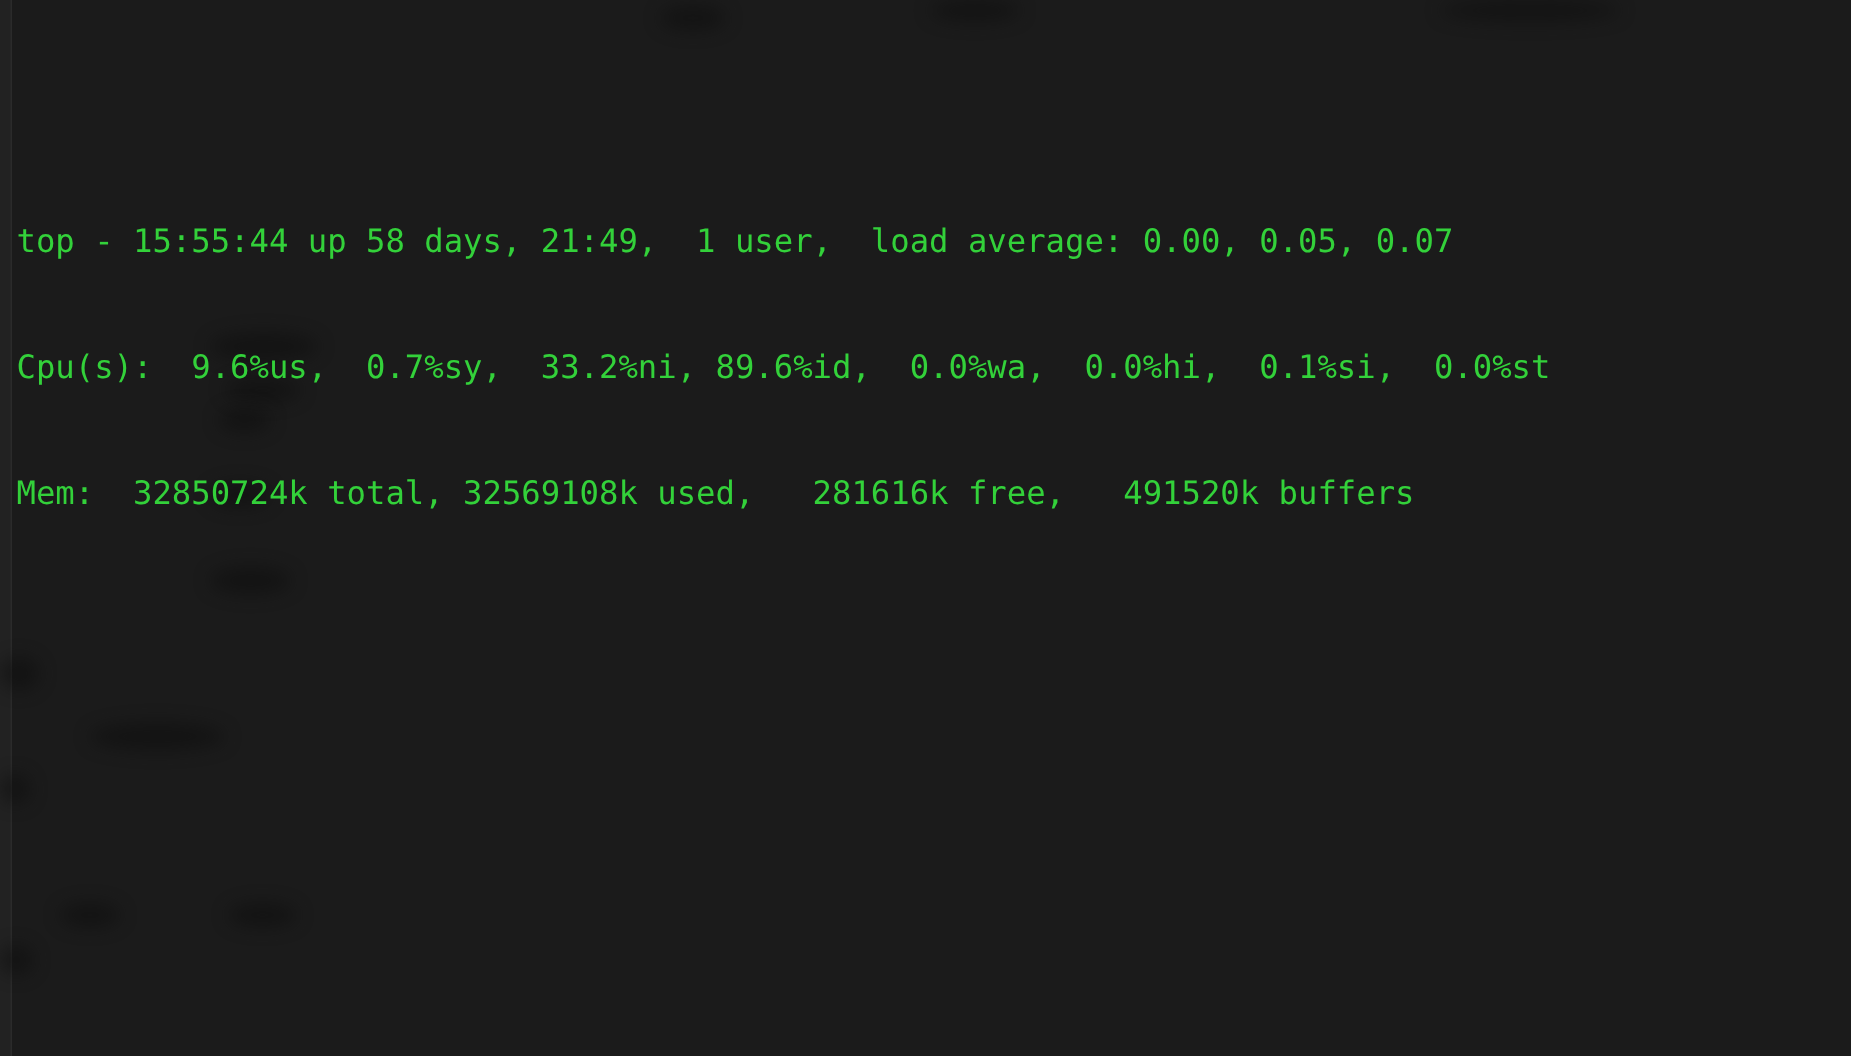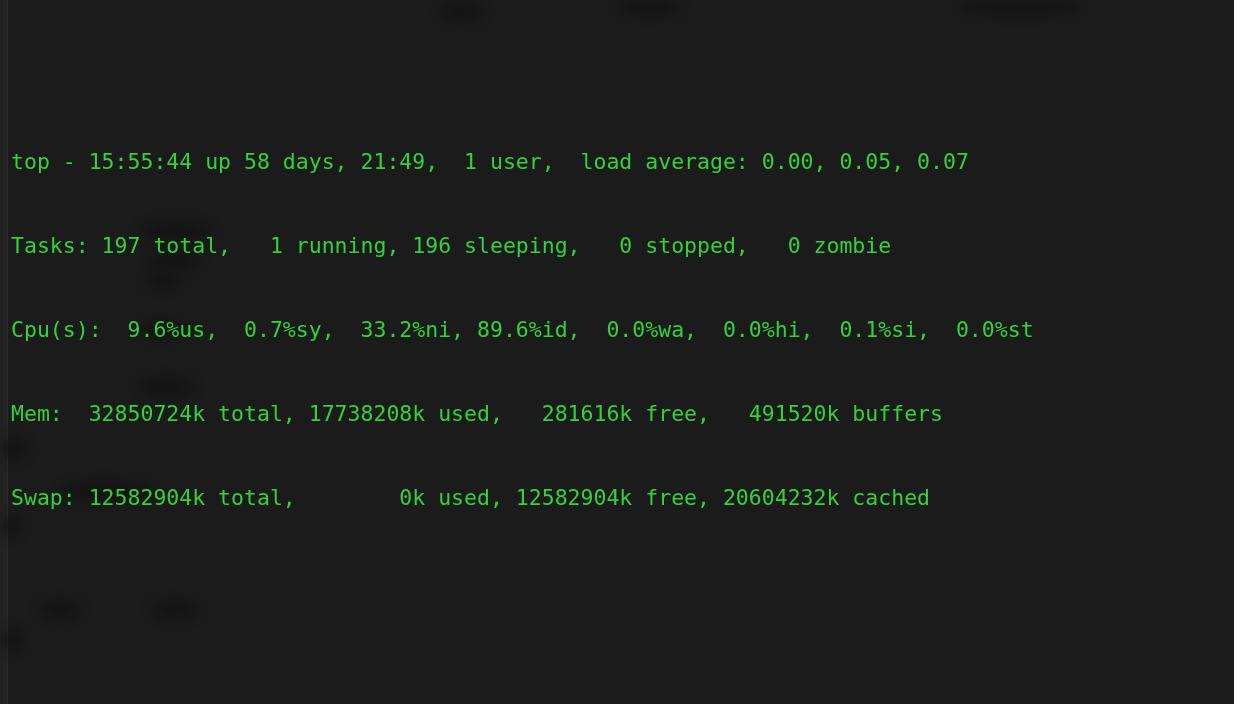--- a/index.html
+++ b/index.html
@@ -99,24 +99,22 @@
   <div class="smudge" style="left:152px;top:602px;width:46px;height:16px;"></div>
   <div class="smudge" style="left:40px;top:602px;width:40px;height:16px;"></div>
   <div class="smudge" style="left:0px;top:438px;width:26px;height:22px;"></div>
   <div class="smudge" style="left:0px;top:516px;width:20px;height:20px;"></div>
   <div class="smudge" style="left:0px;top:630px;width:22px;height:20px;"></div>
 
   <div id="screen">
 
     <div id="header-block">
       <div class="row summary-row">top - 15:55:44 up 58 days, 21:49,  1 user,  load average: 0.00, 0.05, 0.07</div>
-      <div class="row summary-row">Tasks: 197 total,   1 running, 196 sleeping,   0 stopped,   0 zombie</div>
       <div class="row summary-row">Cpu(s):  9.6%us,  0.7%sy,  33.2%ni, 89.6%id,  0.0%wa,  0.0%hi,  0.1%si,  0.0%st</div>
-      <div class="row summary-row">Mem:  32850724k total, 17738208k used,   281616k free,   491520k buffers</div>
-      <div class="row summary-row">Swap: 12582904k total,        0k used, 12582904k free, 20604232k cached</div>
+      <div class="row summary-row">Mem:  32850724k total, 32569108k used,   281616k free,   491520k buffers</div>
     </div>
 
     <div class="row blank-row">&nbsp;</div>
 
     
 
     
 
   </div>
 </div>

